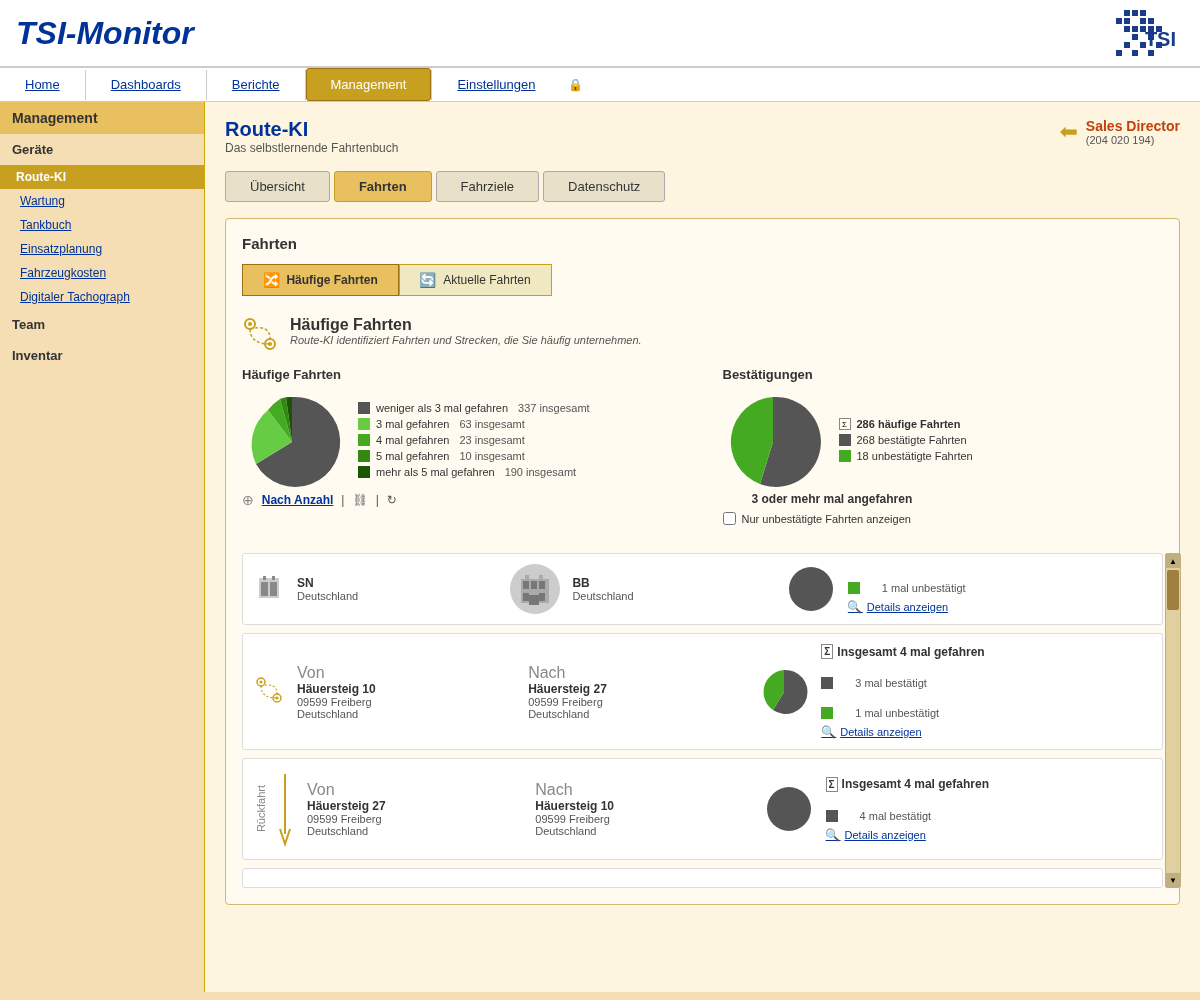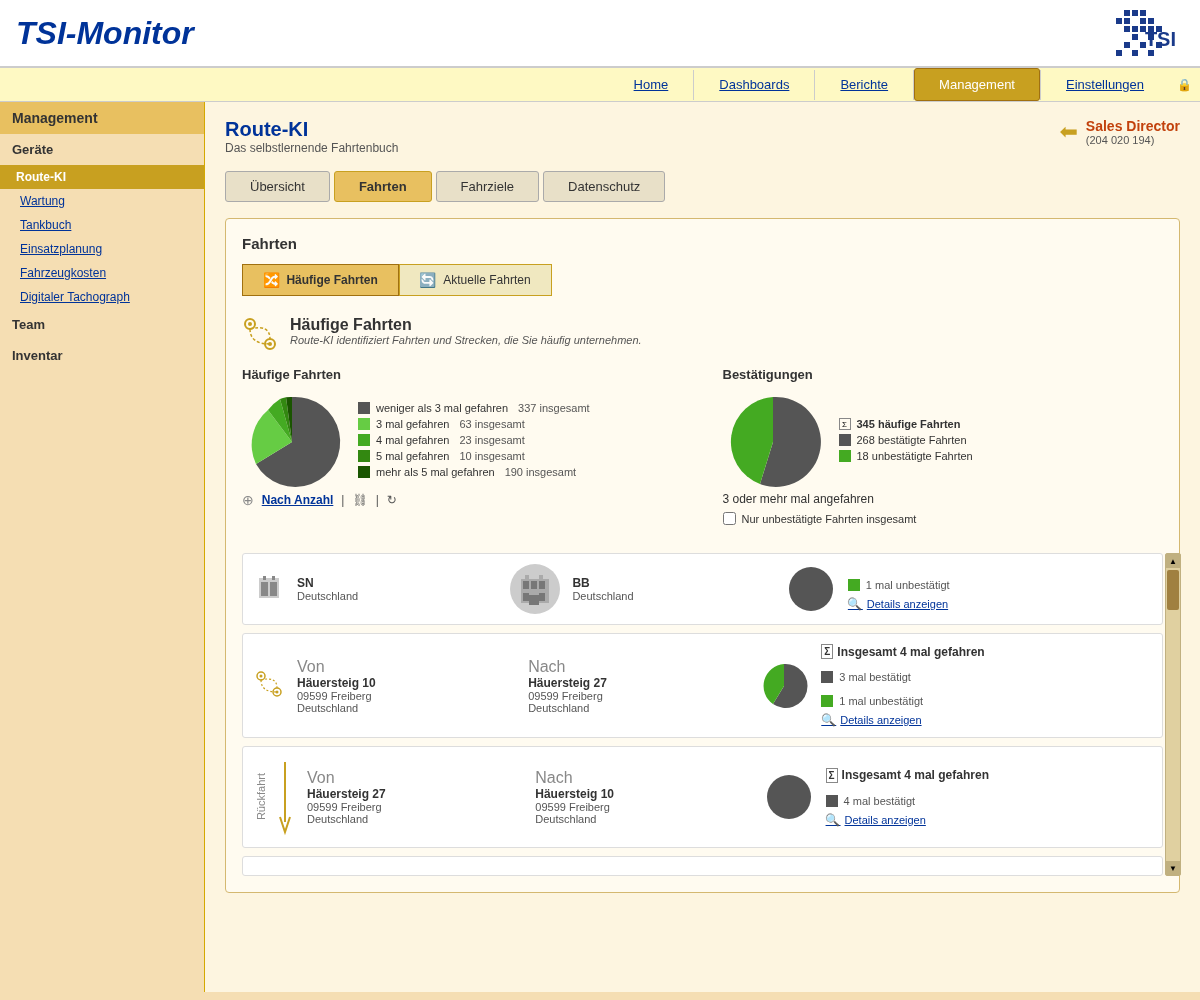--- a/index.html
+++ b/index.html
@@ -3,21 +3,21 @@
   <meta charset="utf-8">
   <style>
     * { box-sizing: border-box; margin: 0; padding: 0; }
     body { font-family: Arial, sans-serif; font-size: 12px; background: #f5deb3; }
 
     
     #header { background: #fff; padding: 8px 16px; display: flex; align-items: center; justify-content: space-between; border-bottom: 2px solid #ccc; }
     #header h1 { font-size: 32px; font-weight: bold; color: #003399; font-style: italic; }
 
     
-    #navbar { background: #fef9c3; display: flex; align-items: center; border-bottom: 1px solid #ccc; justify-content: flex-end; }
+    #navbar { background: #ffffff; display: flex; align-items: center; border-bottom: 1px solid #ccc; }
     .nav-item { padding: 8px 24px; font-size: 13px; color: #003399; cursor: pointer; border: 1px solid transparent; text-decoration: underline; }
     .nav-item.active { background: #c8a020; color: #fff; border: 1px solid #a07010; text-decoration: none; border-radius: 3px; }
     .nav-separator { width: 1px; height: 30px; background: #ccc; }
     .nav-lock { padding: 8px; color: #888; }
 
     
     #layout { display: flex; min-height: calc(1000px - 110px); }
 
     
     #sidebar { width: 205px; background: #f5deb3; border-right: 1px solid #d4a800; flex-shrink: 0; }
@@ -70,34 +70,34 @@
 
     
     .frequent-header { display: flex; align-items: flex-start; gap: 12px; margin-bottom: 8px; }
     .frequent-icon { font-size: 28px; color: #c8a020; }
     .frequent-title { font-size: 16px; font-weight: bold; color: #333; }
     .frequent-desc { font-size: 11px; color: #555; font-style: italic; }
 
     
     .filter-bar { display: flex; align-items: center; gap: 8px; margin-bottom: 16px; font-size: 12px; color: #555; }
     .filter-active { font-weight: bold; color: #003399; text-decoration: underline; cursor: pointer; }
-    .confirm-note { font-size: 12px; font-weight: normal; color: #333; margin-bottom: 6px; }
+    .confirm-note { font-size: 12px; font-weight: bold; color: #333; margin-bottom: 6px; margin-left: 29px; }
     .confirm-checkbox-row { display: flex; align-items: center; gap: 6px; font-size: 11px; color: #333; margin-bottom: 8px; }
 
     
     .trip-list { margin-top: 8px; }
     .trip-item { background: #fff; border: 1px solid #ddd; border-radius: 3px; padding: 10px 12px; margin-bottom: 8px; display: flex; align-items: center; gap: 12px; }
     .trip-from, .trip-to { flex: 1; }
     .trip-label { font-size: 16px; color: #888; }
     .trip-addr-line1 { font-size: 12px; font-weight: bold; color: #333; }
     .trip-addr-line2 { font-size: 11px; color: #555; }
     .trip-country { font-size: 11px; color: #555; }
     .trip-stats { flex: 1.5; }
     .trip-stat-total { font-size: 12px; font-weight: bold; color: #333; display: flex; align-items: center; gap: 4px; }
-    .trip-stat-row { display: flex; align-items: center; gap: 6px; font-size: 11px; color: #555; margin-top: 12px; }
+    .trip-stat-row { display: flex; align-items: center; gap: 22px; font-size: 11px; color: #555; margin-top: 18px; }
     .trip-stat-color { width: 12px; height: 12px; }
     .details-link { font-size: 11px; color: #003399; text-decoration: underline; cursor: pointer; display: flex; align-items: center; gap: 4px; margin-top: 6px; }
     .details-icon { font-size: 12px; }
 
     
     .rueckfahrt-label { writing-mode: vertical-rl; transform: rotate(180deg); font-size: 11px; color: #888; text-align: center; width: 16px; margin-right: 4px; }
 
     
     svg { overflow: visible; }
   </style>
@@ -285,36 +285,36 @@
           <div class="pie-container">
             <svg width="100" height="100" viewBox="0 0 100 100">
 
               <path d="M50,50 L50,5 A45,45 0 1,1 37,92 Z" fill="#555"></path>
 
               <path d="M50,50 L37,92 A45,45 0 0,1 50,5 Z" fill="#44aa22"></path>
             </svg>
             <div class="legend">
               <div class="legend-item">
                 <div style="width:12px;height:12px;border:1px solid #888;display:flex;align-items:center;justify-content:center;font-size:8px;">Σ</div>
-                <span class="legend-text" style="font-weight:bold;">345 häufige Fahrten</span>
+                <span class="legend-text" style="font-weight:bold;">286 häufige Fahrten</span>
               </div>
               <div class="legend-item">
                 <div class="legend-color" style="background:#555"></div>
                 <span class="legend-text">268 bestätigte Fahrten</span>
               </div>
               <div class="legend-item">
                 <div class="legend-color" style="background:#44aa22"></div>
                 <span class="legend-text">18 unbestätigte Fahrten</span>
               </div>
             </div>
           </div>
           <div class="confirm-note">3 oder mehr mal angefahren</div>
           <div class="confirm-checkbox-row">
             <input type="checkbox" style="">
-            <span>Nur unbestätigte Fahrten insgesamt</span>
+            <span>Nur unbestätigte Fahrten anzeigen</span>
           </div>
         </div>
 
       </div>
 
       <div style="position:relative;">
         <div class="trip-list">
 
           <div class="trip-item">
             <div style="width:30px;">

